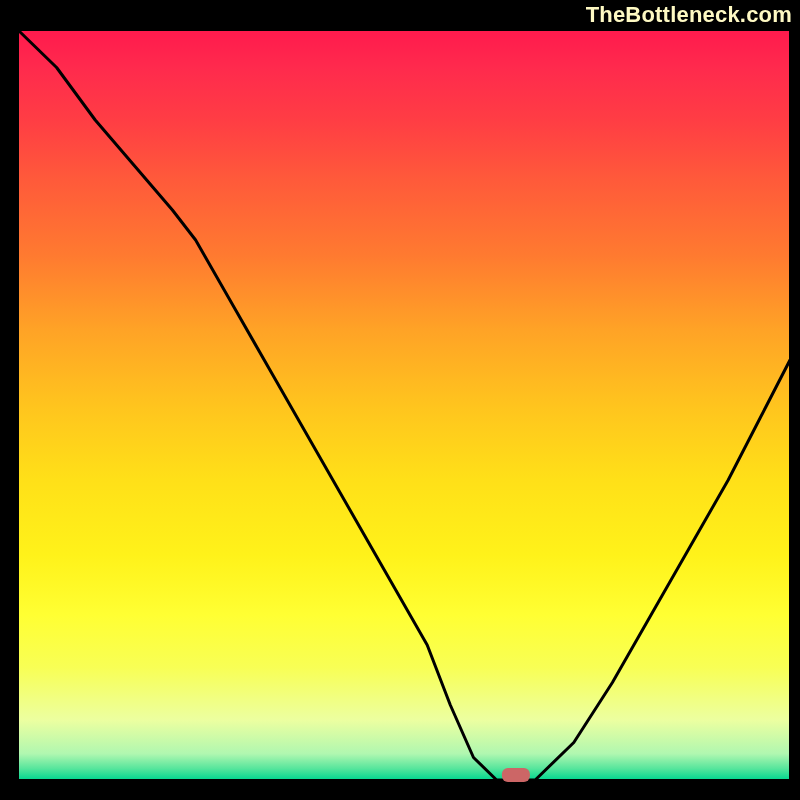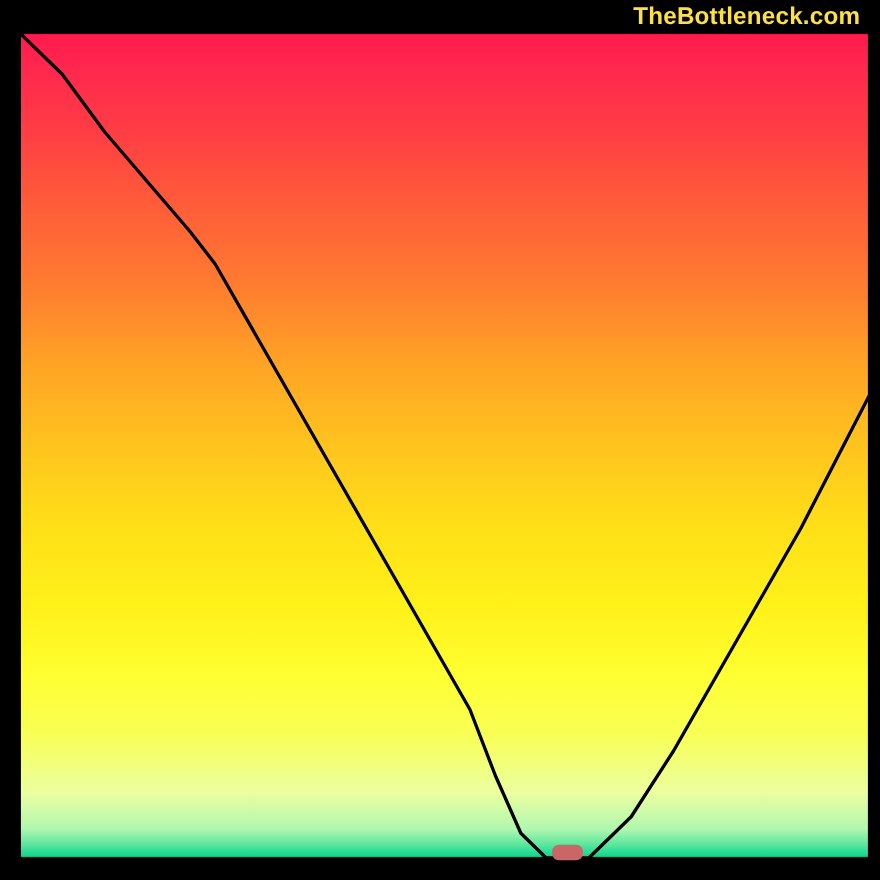--- a/index.html
+++ b/index.html
@@ -12,25 +12,25 @@
   }
   .frame {
     position: relative;
     width: 800px;
     height: 800px;
     background: #000;
   }
   .watermark {
     position: absolute;
     top: 2px;
-    right: 18px;
+    right: 8px;
     font-family: Arial, Helvetica, sans-serif;
     font-size: 22px;
     font-weight: 600;
-    color: #fde047;
+    color: #fef9c3;
     letter-spacing: 0.2px;
   }
   svg.plot {
     position: absolute;
     left: 0;
     top: 0;
   }
 </style>
 </head>
 <body>

